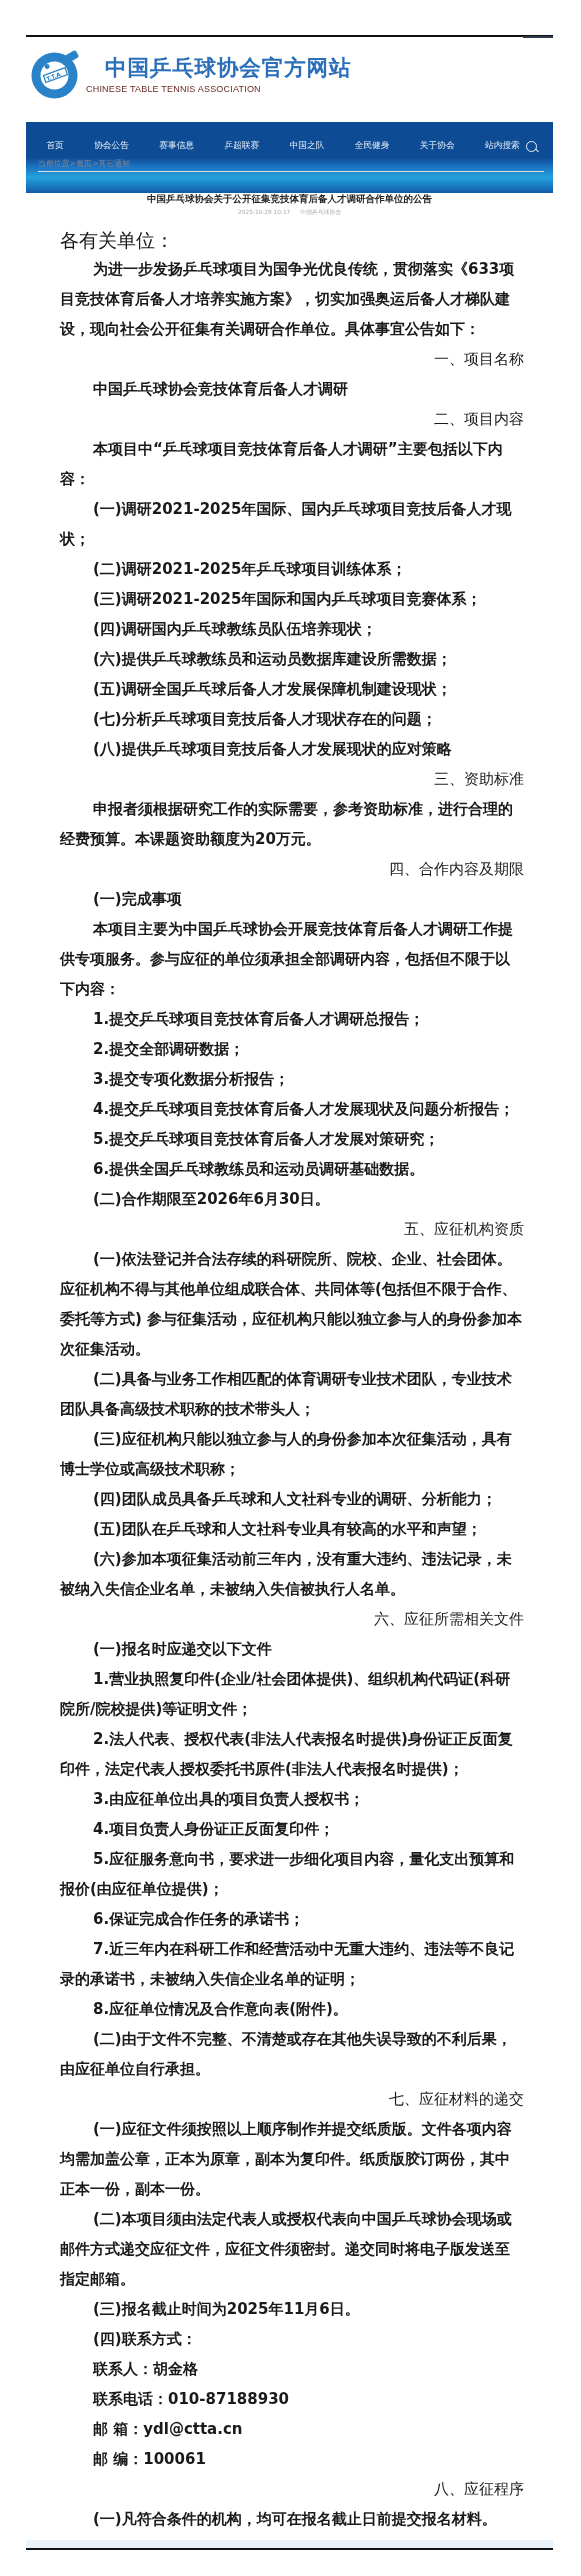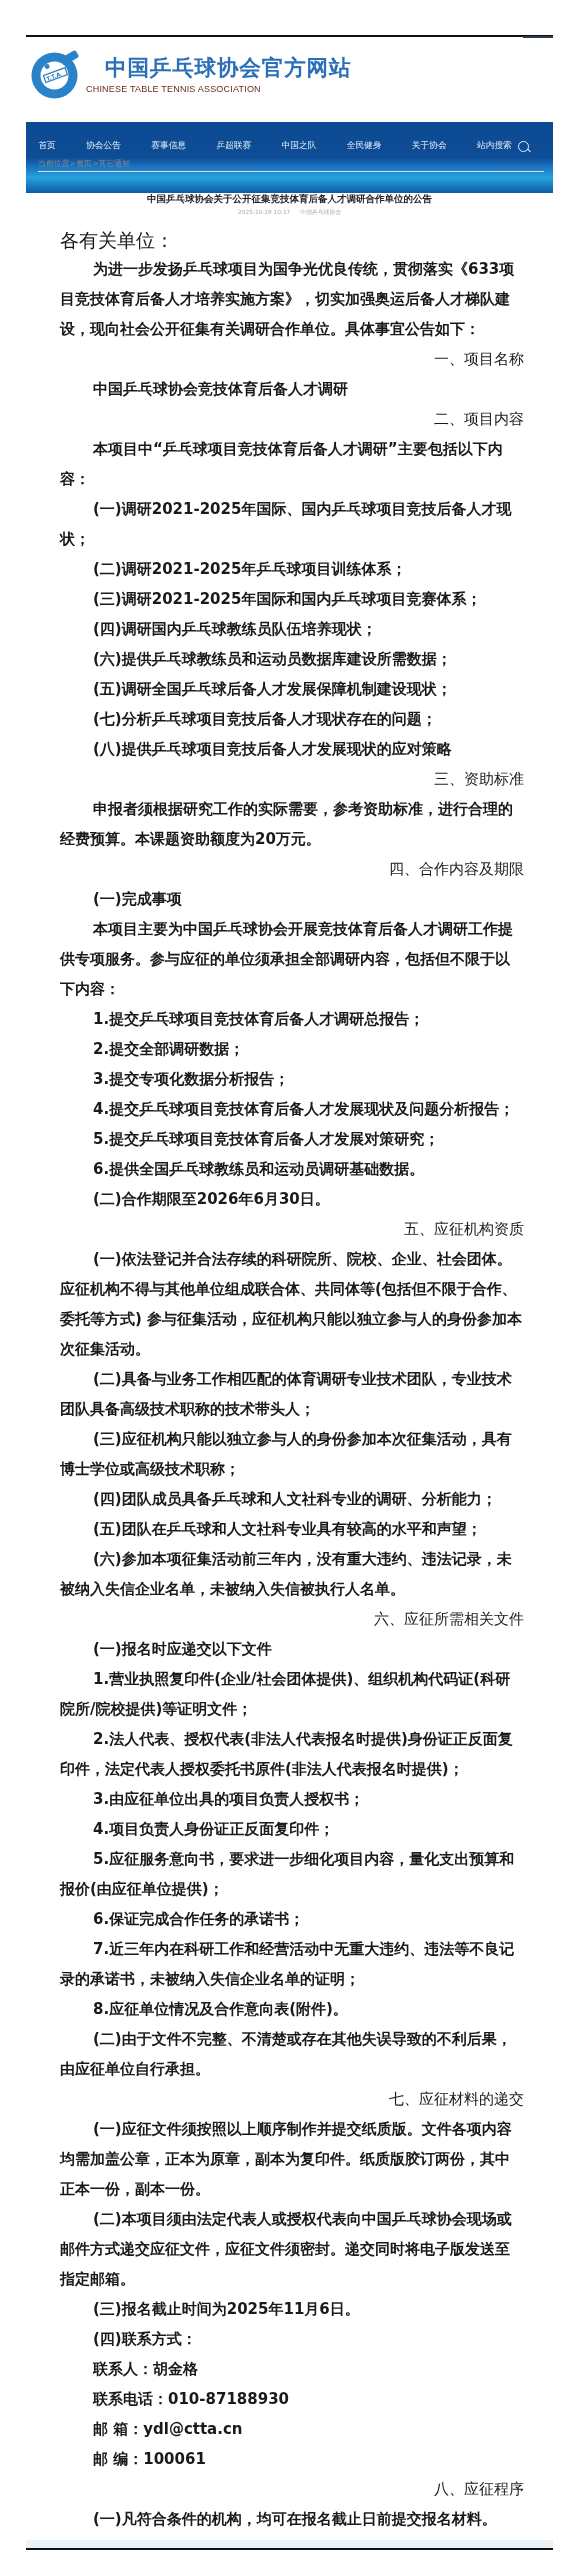--- a/index.html
+++ b/index.html
@@ -11,21 +11,21 @@
 
     .header { position: absolute; left: 26px; top: 38px; width: 527px; height: 83px; background: #fff; }
     .logo { position: absolute; left: 3.3px; top: 11.6px; width: 51px; height: 51px; }
     .site-title { position: absolute; left: 58px; top: 15px; font-size: 21.6px; color: #2a6fb8; letter-spacing: 0.8px;
                   font-family: "DejaVu Sans", sans-serif; font-weight: bold; margin-left: 21px; }
     .site-subtitle { position: absolute; left: 60px; top: 46px; font-size: 9px; color: #6a2a20; letter-spacing: 0.2px;
                      font-family: "Liberation Sans", sans-serif; }
 
     .nav { position: absolute; left: 26px; top: 122px; width: 527px; height: 71px;
            background: linear-gradient(180deg, #0d4a94 0%, #0e4c96 50%, #1a6fbf 62%, #25a3dc 78%, #0f5aa8 100%); }
-    .nav-items { position: absolute; left: 0; top: 13.3px; width: 527px; height: 21.6px; display: flex; align-items: center; }
+    .nav-items { position: absolute; left: 0; top: 13.3px; width: 527px; height: 21.6px; display: flex; align-items: center; padding-left: 8px; }
     .nav-item { color: #e8f0fa; font-size: 8.7px; margin-left: 12.4px; margin-right: 18px; white-space: nowrap; cursor: pointer; }
     .nav-item:first-child { margin-left: 12.4px; margin-right: 18px; }
     .nav-search-icon { width: 9px; height: 9px; border: 1.2px solid #e8f0fa; border-radius: 50%; position: relative; margin-left: -11.6px; cursor: pointer; }
     .nav-search-icon::after { content: ""; position: absolute; width: 4.1px; height: 1.2px; background: #e8f0fa; right: -3.3px; bottom: -0.8px; transform: rotate(45deg); }
 
     .breadcrumb { position: absolute; left: 38px; top: 158px; font-size: 7.9px; color: #888; }
     .divider { position: absolute; left: 38px; top: 171px; width: 506px; height: 0.8px; background: #ddd; }
 
     .article-title { position: absolute; left: 26px; top: 193px; width: 527px; text-align: center; font-size: 9.5px; font-weight: bold; color: #222; }
     .article-meta { position: absolute; left: 26px; top: 208px; width: 527px; text-align: center; font-size: 5.8px; color: #aaa; }

